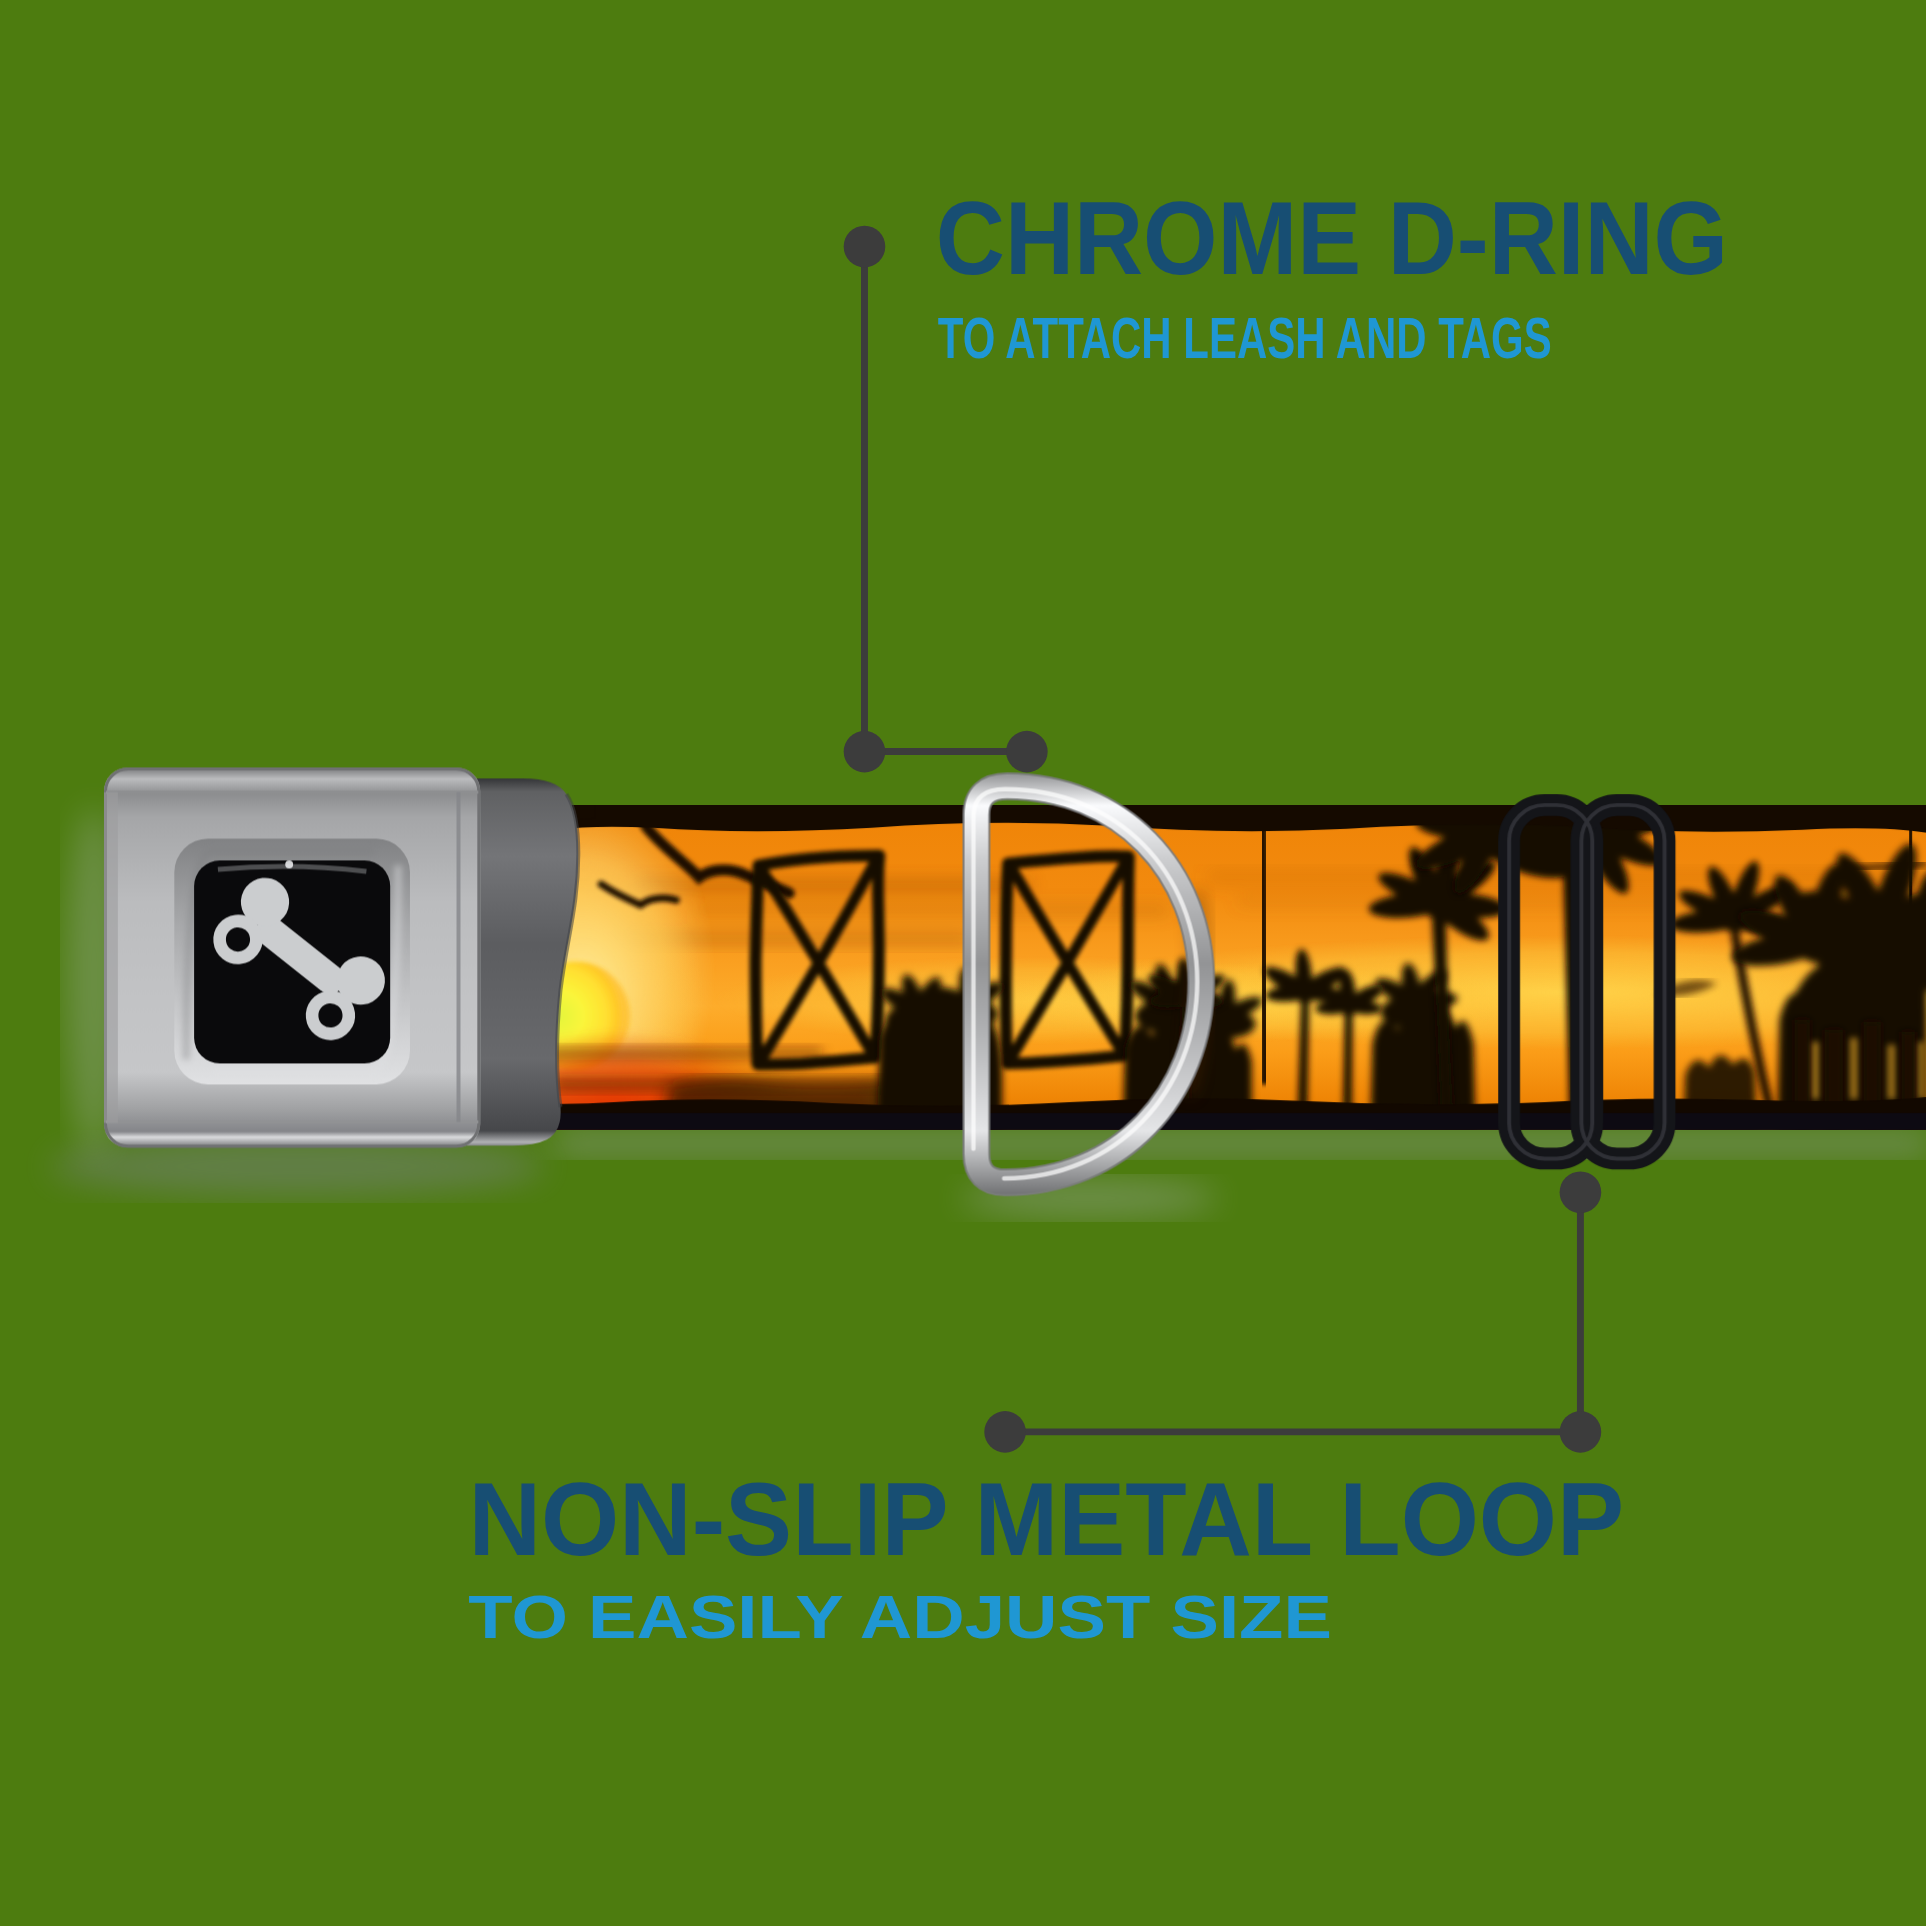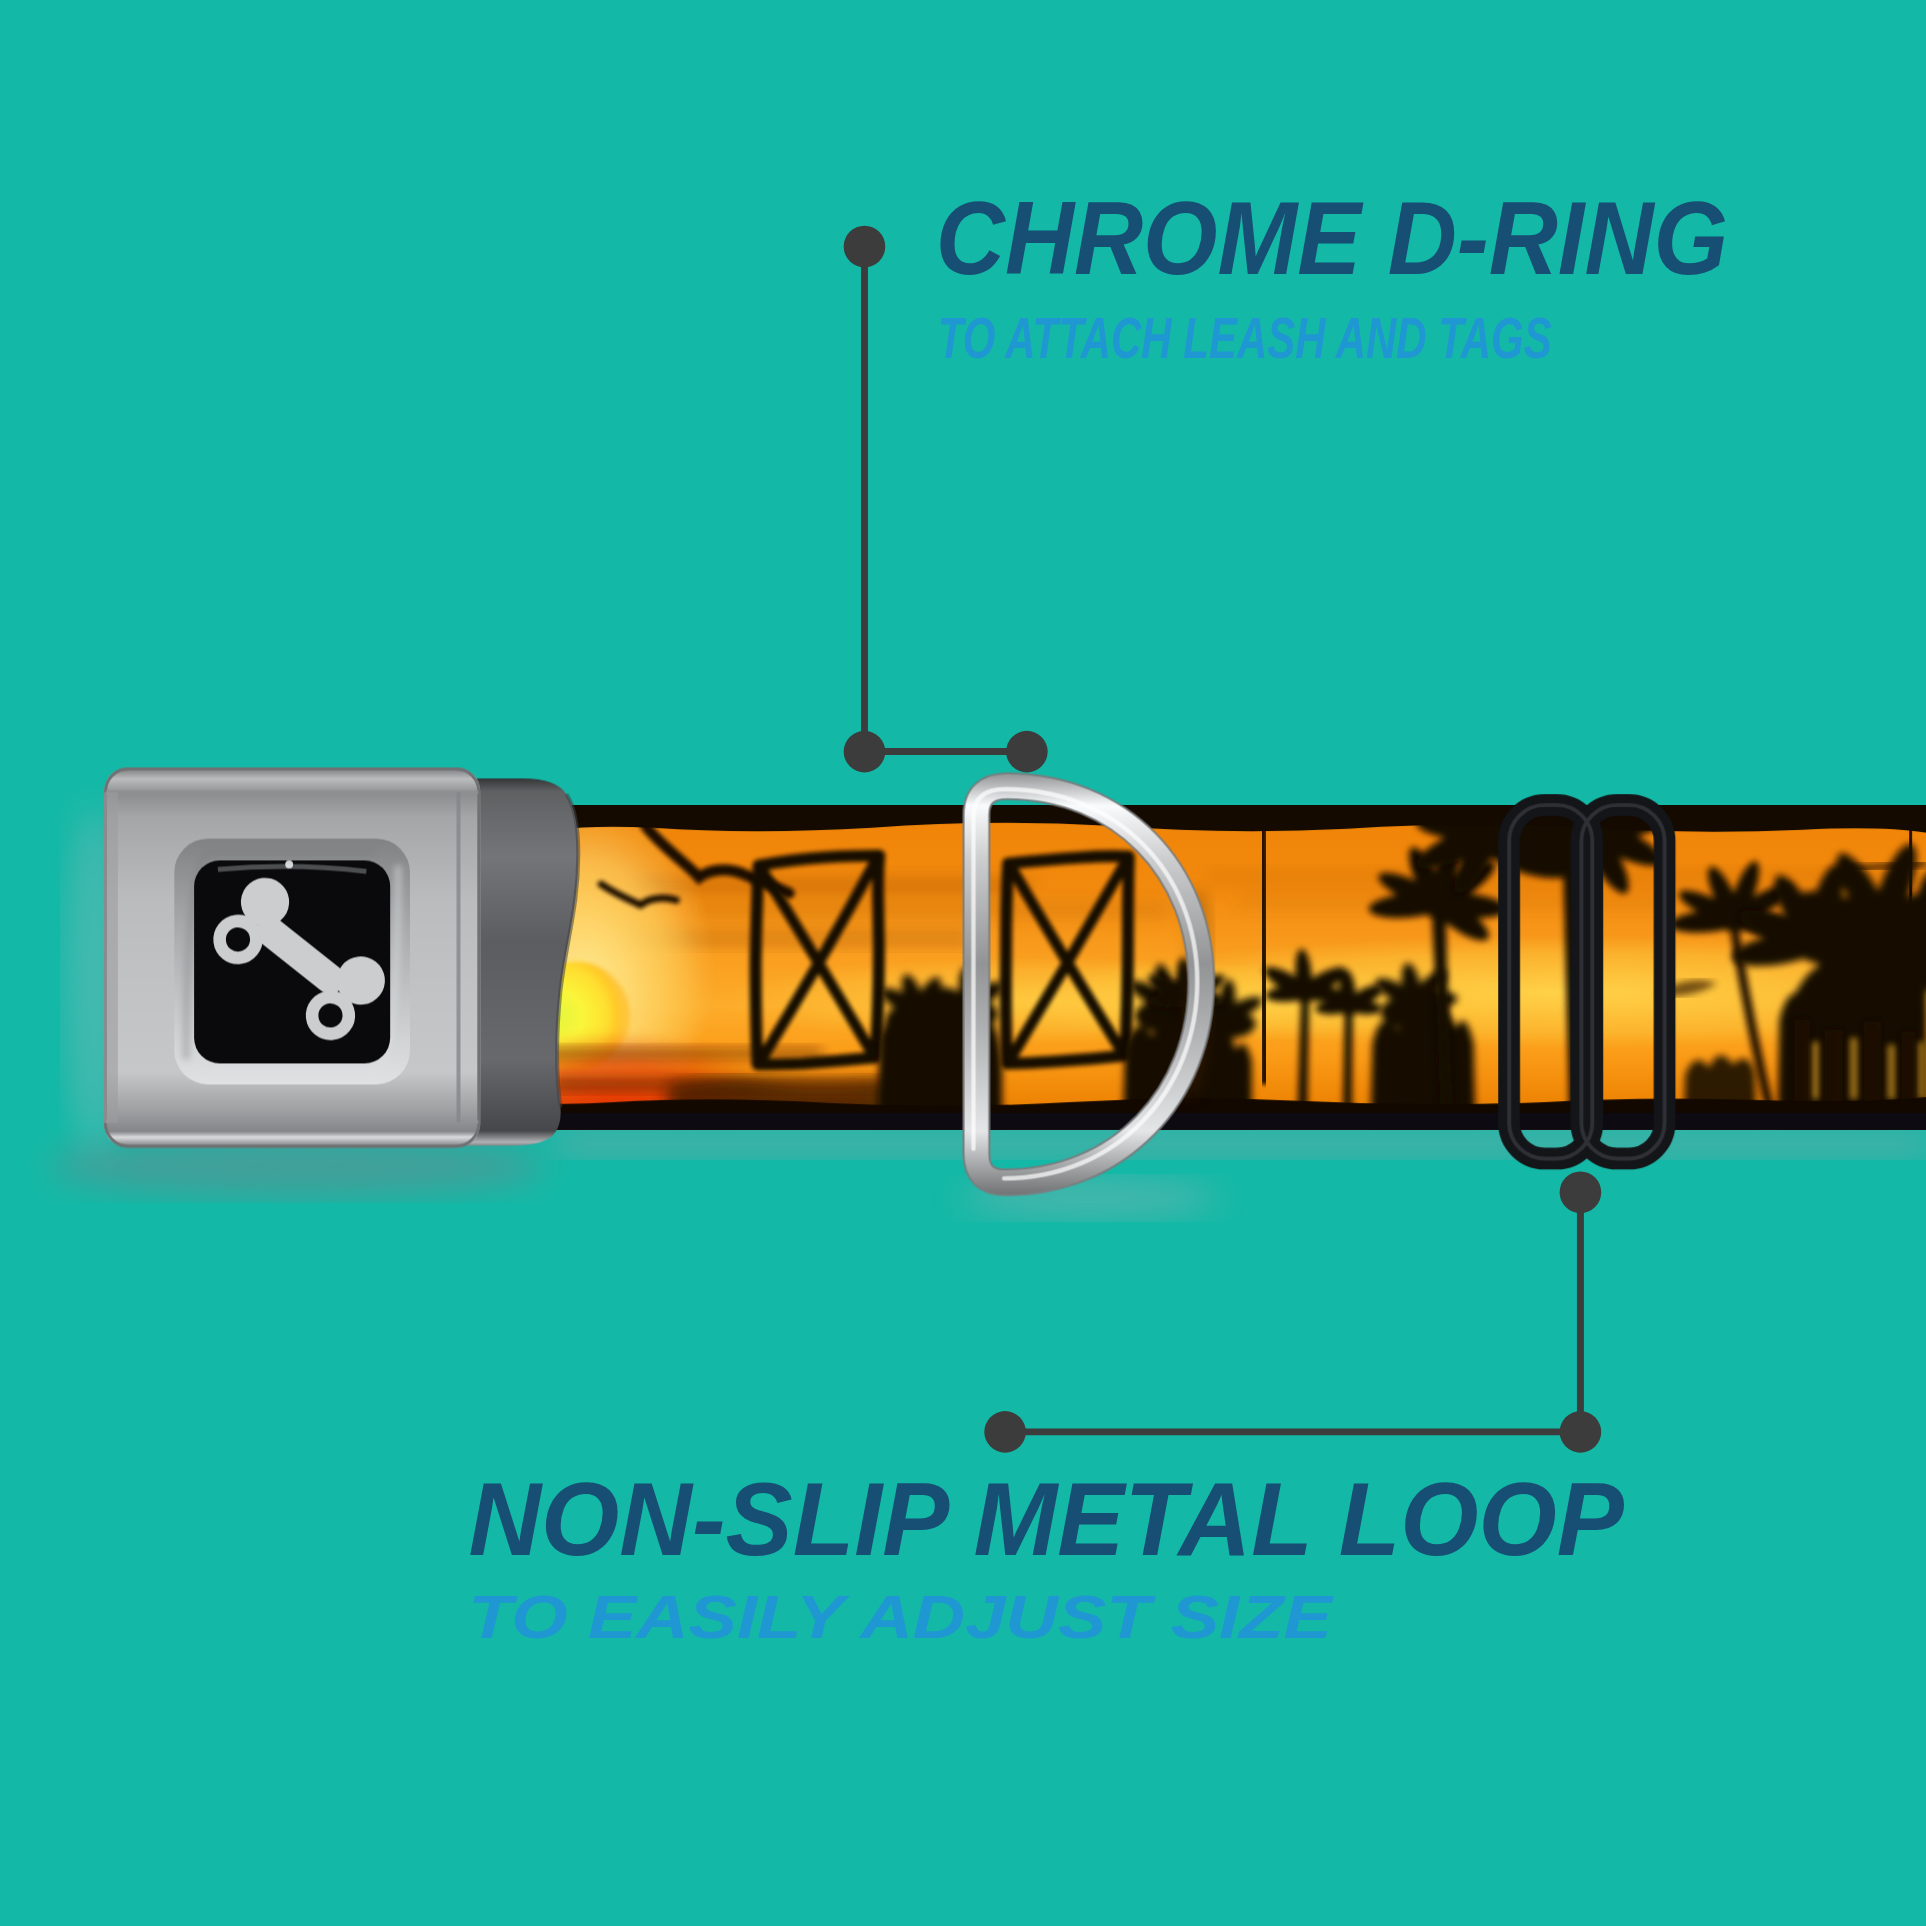--- a/index.html
+++ b/index.html
@@ -1,17 +1,17 @@
 <!DOCTYPE html>
 <html><head>
 <meta charset="utf-8">
 <style>
   html,body{margin:0;padding:0;background:#ffffff;}
-  #stage{position:relative;width:1927px;height:1927px;background:#14b8a6;overflow:hidden;
-         font-family:"Liberation Sans", sans-serif;font-style:italic;}
+  #stage{position:relative;width:1927px;height:1927px;background:#4d7c0f;overflow:hidden;
+         font-family:"Liberation Sans", sans-serif;}
   svg{position:absolute;top:0;left:0;}
 </style>
 </head>
 <body>
 <div id="stage">
 <svg width="1927" height="1927" viewBox="0 0 1946 1946">
   <defs>
     <linearGradient id="sky" x1="0" y1="830" x2="0" y2="1140" gradientUnits="userSpaceOnUse">
       <stop offset="0" stop-color="#f08508"></stop>
       <stop offset="0.22" stop-color="#f28a0e"></stop>

